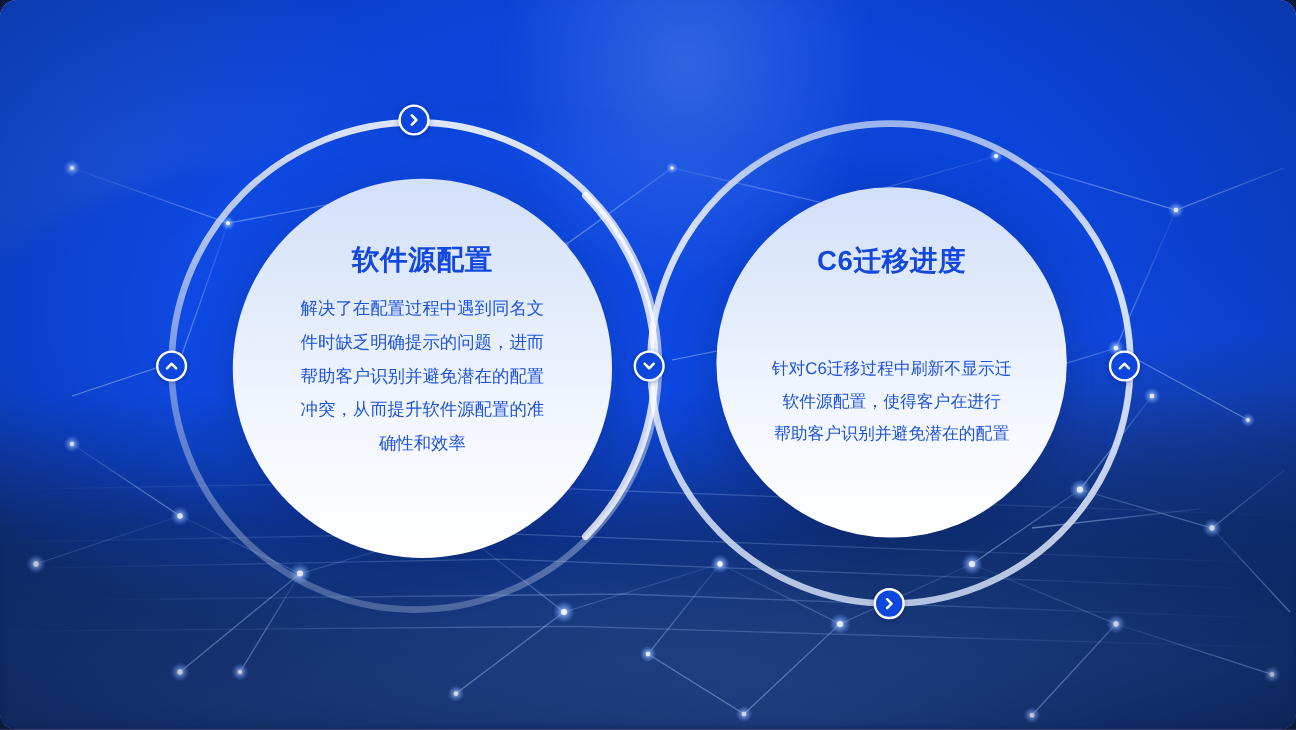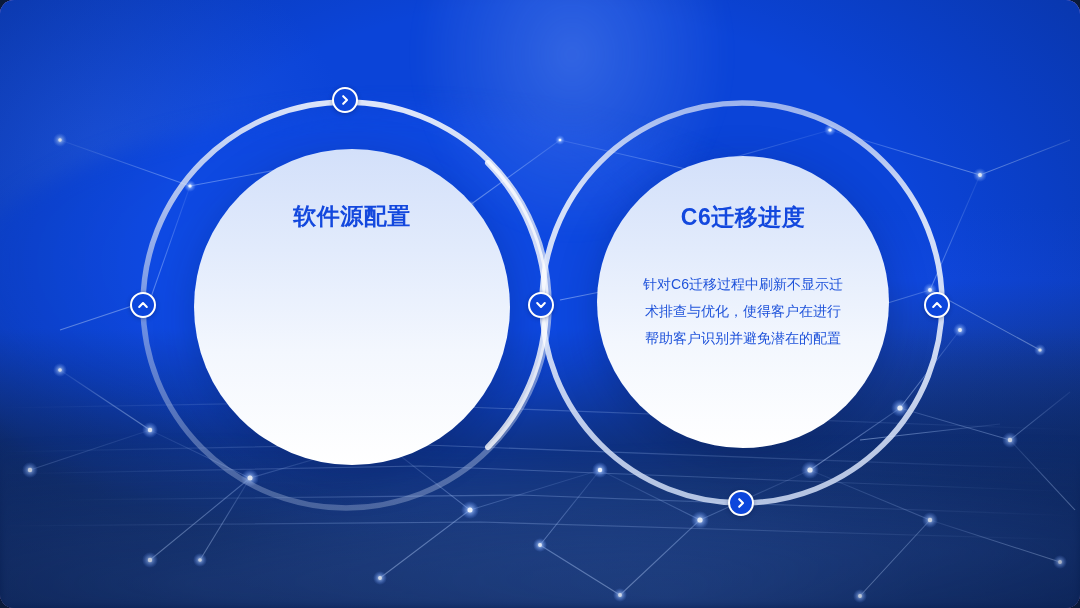--- a/index.html
+++ b/index.html
@@ -92,21 +92,21 @@
   }
   .card-right .card-title{margin-bottom:14px;}
   .card-body{
     font-size:14.5px;
     line-height:28px;
     color:#1f53da;
     text-align:center;
     width:100%;
     font-weight:normal;
   }
-  .card-right .card-body{font-size:14px;line-height:27px;}
+  .card-right .card-body{font-size:14px;line-height:27px;margin-top:23px;}
 
   
   .badge{
     position:absolute;
     width:26px;height:26px;
     border-radius:50%;
     background:#0c46dc;
     border:2px solid #ffffff;
     box-sizing:border-box;
     display:flex;align-items:center;justify-content:center;
@@ -273,27 +273,34 @@
 
     <circle cx="346" cy="305" r="203" fill="none" stroke="url(#ringGradL)" stroke-width="5.5"></circle>
 
     <circle cx="742" cy="303" r="200" fill="none" stroke="url(#ringGradR)" stroke-width="5.5"></circle>
 
     <path d="M 488 163 A 203 203 0 0 1 488 447" fill="none" stroke="#ffffff" stroke-opacity=".80" stroke-width="6" stroke-linecap="round"></path>
   </svg>
 
   <div class="card card-left">
     <div class="card-title">软件源配置</div>
+    <div class="card-body">
+      <div>解决了在配置过程中遇到同名文</div>
+      <div>件时缺乏明确提示的问题，进而</div>
+      <div>帮助客户识别并避免潜在的配置</div>
+      <div>冲突，从而提升软件源配置的准</div>
+      <div>确性和效率</div>
+    </div>
   </div>
 
   <div class="card card-right">
     <div class="card-title">C6迁移进度</div>
     <div class="card-body">
       <div>针对C6迁移过程中刷新不显示迁</div>
-      <div>术排查与优化，使得客户在进行</div>
+      <div>软件源配置，使得客户在进行</div>
       <div>帮助客户识别并避免潜在的配置</div>
     </div>
   </div>
 
   <div class="badge b-top-left">
     <span>
       <svg width="12" height="12" viewBox="0 0 12 12">
           <path d="M4.2 2.2 L8 6 L4.2 9.8" fill="none" stroke="#ffffff" stroke-width="2.1" stroke-linecap="round" stroke-linejoin="round"></path>
         </svg>
     </span>

